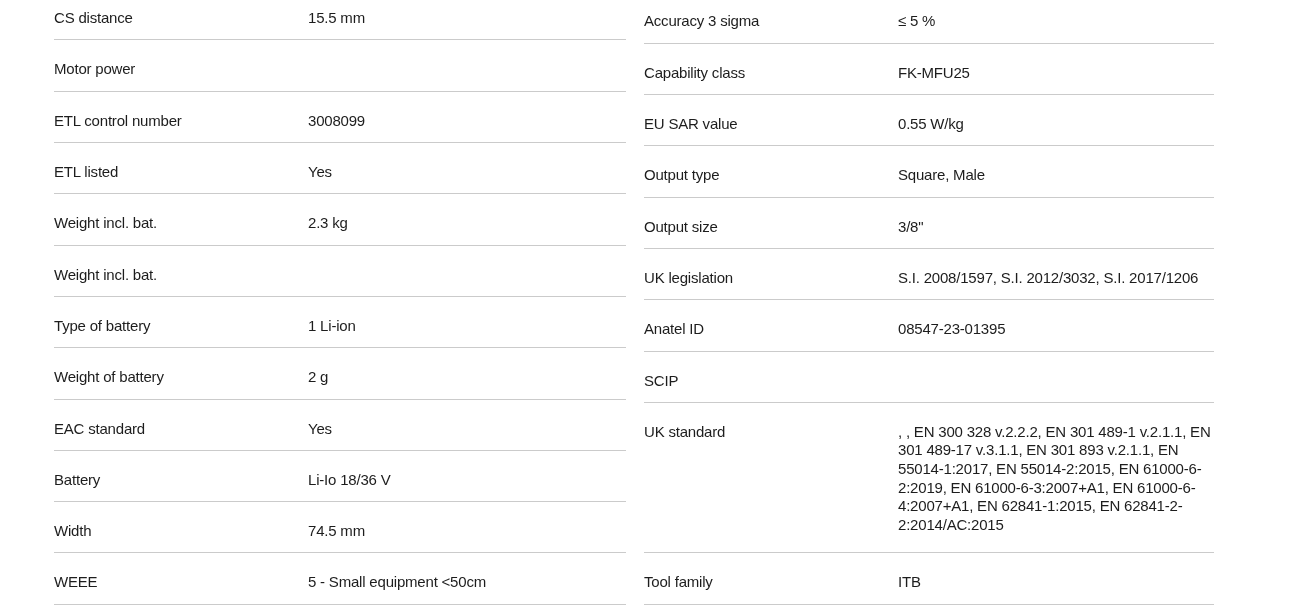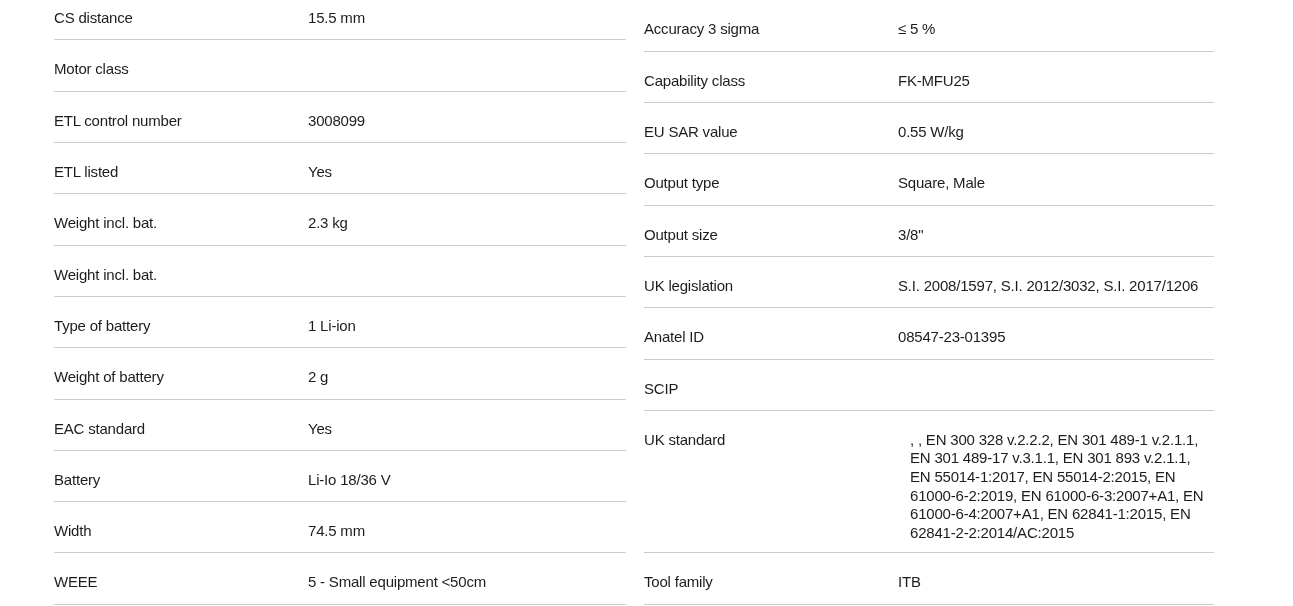--- a/index.html
+++ b/index.html
@@ -28,41 +28,41 @@
   .spec-col.left  { margin-left: 54px; width: 572px; }
   .spec-col.right { margin-left: 18px; width: 570px; }
   .spec-row {
     box-sizing: border-box;
     min-height: 51.32px;
     border-bottom: 1px solid #cbcbcb;
     display: flex;
     align-items: flex-start;
     padding-top: 20px;
   }
-  .spec-row.tall { padding-bottom: 10px; gap: 12px; }
+  .spec-row.tall { padding-bottom: 18px; }
   .spec-label {
     box-sizing: border-box;
     flex: none;
     width: 254px;
     padding-right: 12px;
   }
   .spec-value { flex: 1; min-width: 0; }
 </style>
 </head>
 <body>
 
 <div class="spec-wrap">
 
   <div class="spec-col left">
     <div class="spec-row">
       <div class="spec-label">CS distance</div>
       <div class="spec-value">15.5 mm</div>
     </div>
     <div class="spec-row">
-      <div class="spec-label">Motor class</div>
+      <div class="spec-label">Motor power</div>
     </div>
     <div class="spec-row">
       <div class="spec-label">ETL control number</div>
       <div class="spec-value">3008099</div>
     </div>
     <div class="spec-row">
       <div class="spec-label">ETL listed</div>
       <div class="spec-value">Yes</div>
     </div>
     <div class="spec-row">

